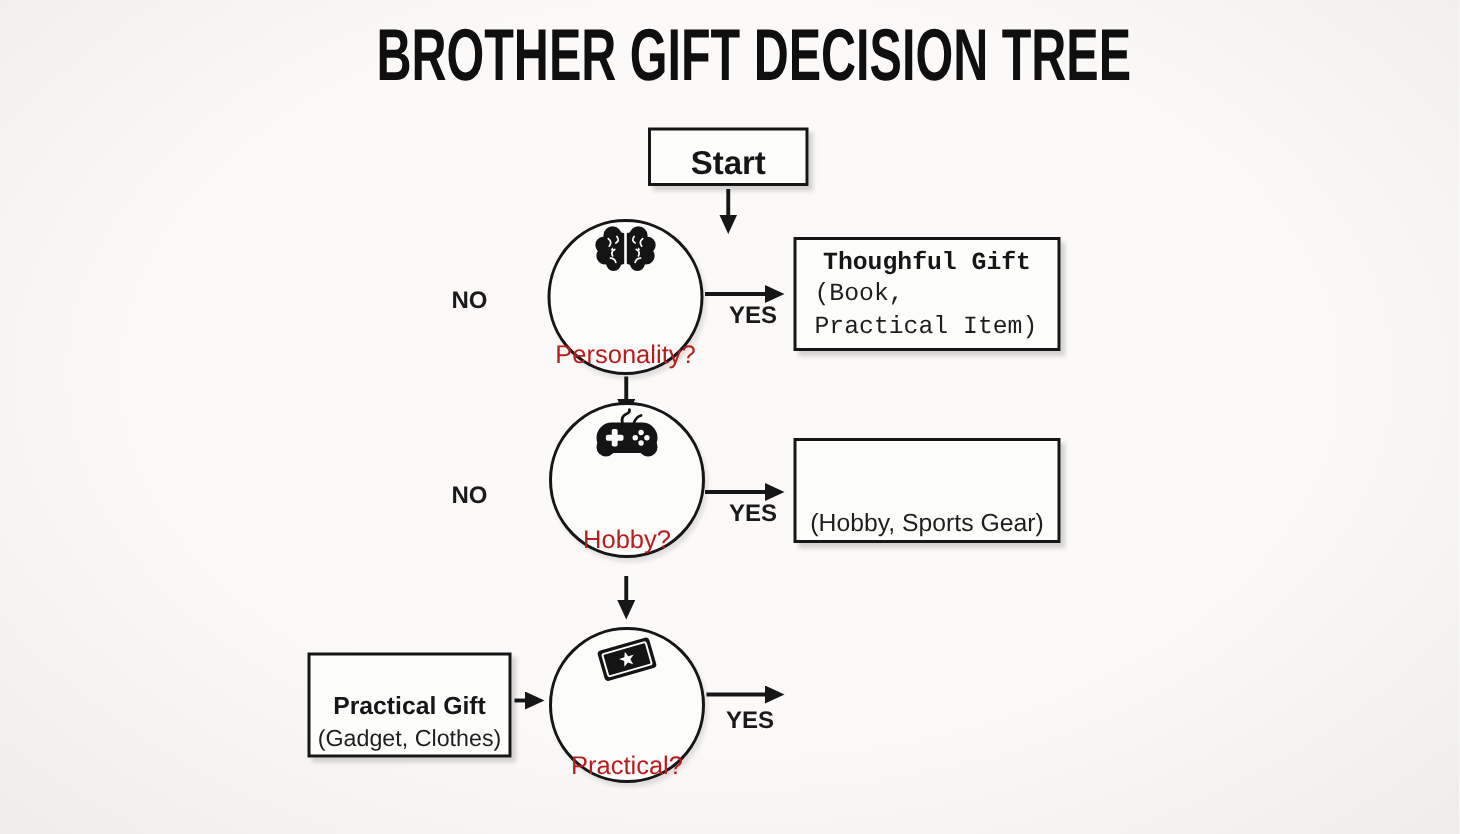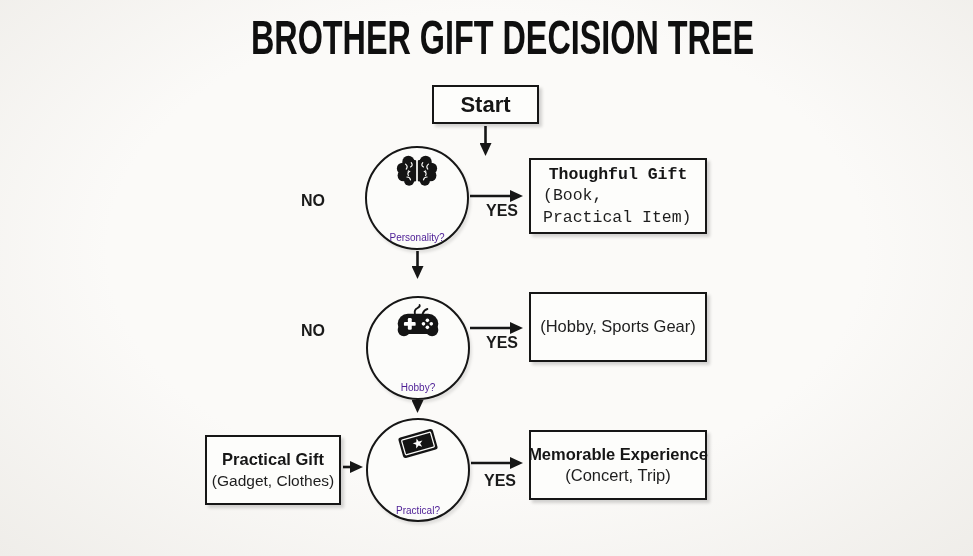--- a/index.html
+++ b/index.html
@@ -11,35 +11,35 @@
   .stage{position:absolute;inset:0;width:973px;height:556px;padding-left:32px;}
   .title{
     position:absolute;left:0;right:0;top:12px;margin:0;text-align:center;
     font-size:49px;font-weight:800;line-height:1.05;color:#0f0f0f;
     transform:scaleX(0.66);letter-spacing:0px;white-space:nowrap;
   }
   .arrows{position:absolute;inset:0;pointer-events:none;}
   .node-box{
     position:absolute;box-sizing:border-box;border:2.6px solid #161616;
     background:#fdfdfb;box-shadow:3px 3px 3px rgba(0,0,0,0.16);
-    display:flex;flex-direction:column;align-items:center;justify-content:center;
+    display:flex;flex-direction:column;align-items:center;justify-content:flex-end;
   }
   .start-box{
     left:432px;top:85px;width:107px;height:39px;
     font-size:22px;font-weight:700;
   }
   .circle{
     position:absolute;box-sizing:border-box;width:104px;height:104px;
     border:2.6px solid #161616;border-radius:50%;background:#fcfcfa;
     box-shadow:2px 3px 3px rgba(0,0,0,0.10);
     display:flex;flex-direction:column;align-items:center;justify-content:center;gap:3px;
   }
-  .circle .q{font-size:10px;color:#4c1d95;margin-top:39px;}
+  .circle .q{font-size:17px;color:#b91c1c;margin-top:39px;}
   .c-personality{left:365px;top:146px;}
-  .c-hobby{left:366px;top:296px;}
+  .c-hobby{left:366px;top:268px;}
   .c-experience{left:366px;top:418px;}
   .gift-title{font-size:16.5px;font-weight:700;line-height:1.3;white-space:nowrap;}
   .gift-sub{font-size:16.5px;line-height:1.3;color:#1e1e1e;white-space:nowrap;}
   .b-thoughtful{left:529px;top:158px;width:178px;height:76px;align-items:stretch;padding:4px 6px;font-family:Liberation Mono, monospace;}
   .b-thoughtful .gift-title{text-align:center;}
   .b-thoughtful .gift-sub{white-space:normal;text-align:left;padding-left:6px;}
   .b-hobby{left:529px;top:292px;width:178px;height:70px;}
   .b-memorable{left:529px;top:430px;width:178px;height:70px;}
   .b-practical{left:205px;top:435px;width:136px;height:70px;}
   .b-practical .gift-sub{font-size:15.5px;}
@@ -156,24 +156,20 @@
 
   <div class="node-box b-hobby">
     <div class="gift-sub">(Hobby, Sports Gear)</div>
   </div>
 
   <div class="node-box b-practical">
     <div class="gift-title">Practical Gift</div>
     <div class="gift-sub">(Gadget, Clothes)</div>
   </div>
 
-  <div class="node-box b-memorable">
-    <div class="gift-title">Memorable Experience</div>
-    <div class="gift-sub">(Concert, Trip)</div>
-  </div>
 
   <div class="edge-label no-1">NO</div>
   <div class="edge-label no-2">NO</div>
   <div class="edge-label yes-1">YES</div>
   <div class="edge-label yes-2">YES</div>
   <div class="edge-label yes-3">YES</div>
 
 </div>
 
 </body></html>

